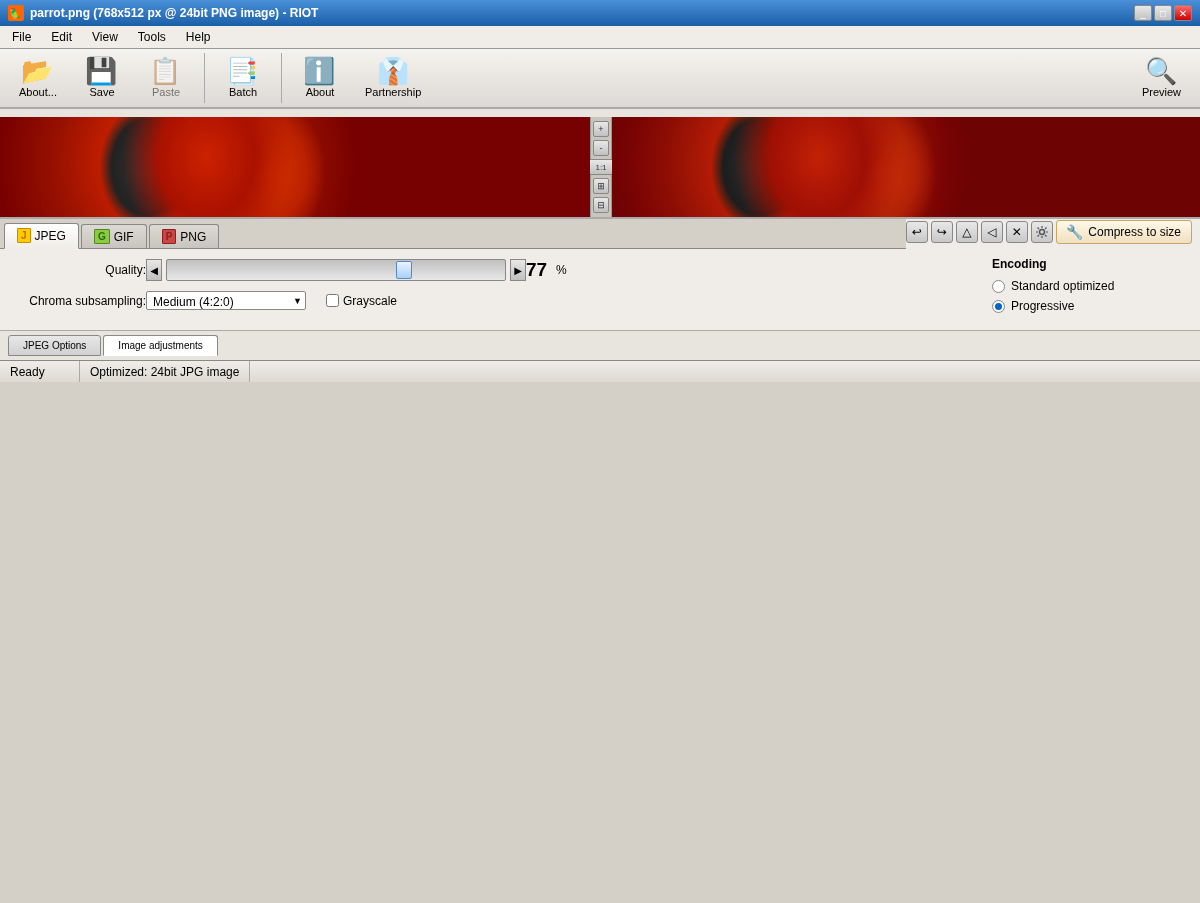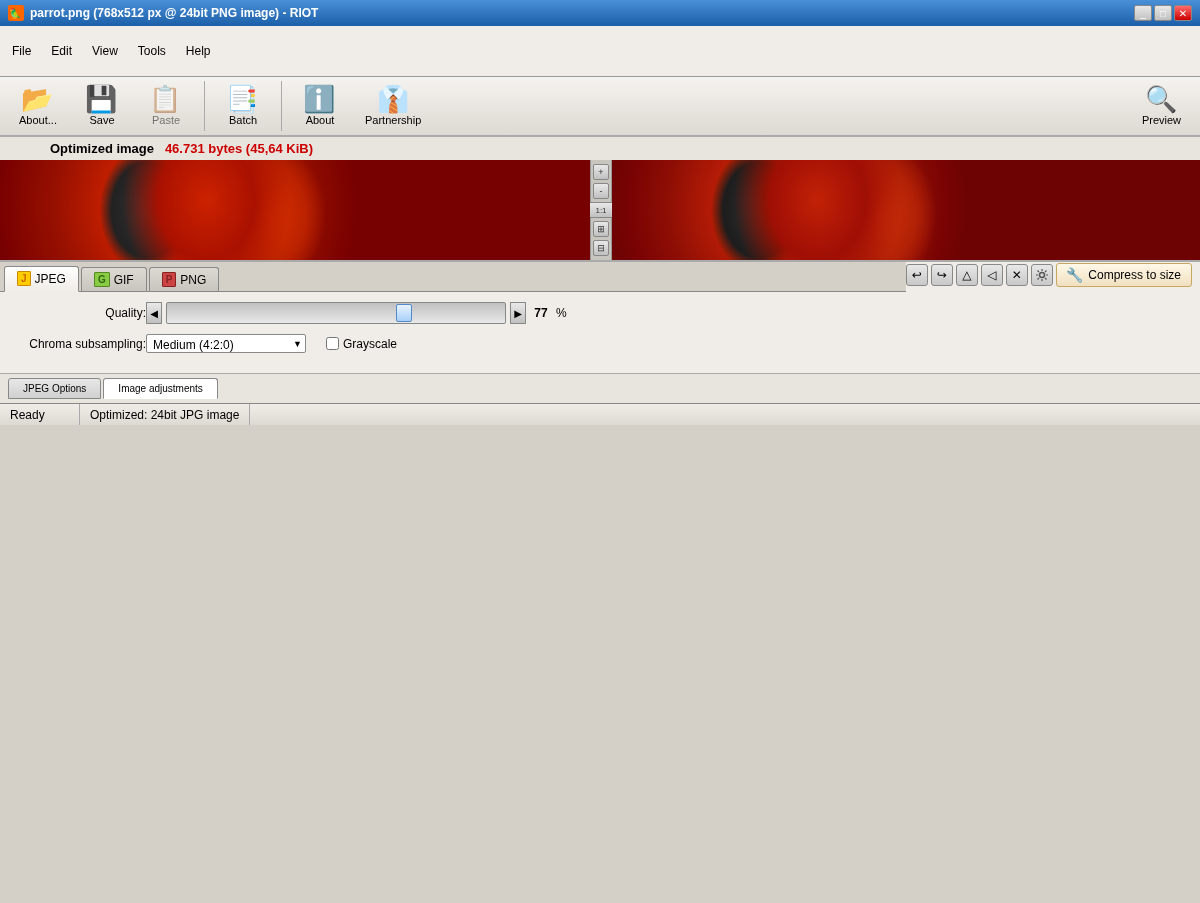--- a/index.html
+++ b/index.html
@@ -18,21 +18,21 @@
     .title-bar-left { display: flex; align-items: center; gap: 6px; font-size: 12px; font-weight: bold; }
     .title-bar-icon { width: 16px; height: 16px; background: #ff6600; border-radius: 2px; display: flex; align-items: center; justify-content: center; color: white; font-size: 10px; }
     .title-bar-controls { display: flex; gap: 2px; }
     .title-btn { width: 18px; height: 16px; background: linear-gradient(to bottom, #e8e8e8, #c0c0c0); border: 1px solid #888; border-radius: 2px; cursor: pointer; font-size: 10px; display: flex; align-items: center; justify-content: center; }
     .title-btn.close { background: linear-gradient(to bottom, #ff6b6b, #cc0000); color: white; }
 
     
     .menu-bar {
       background: #f0ede8;
       border-bottom: 1px solid #999;
-      padding: 16px 4px;
+      padding: 2px 4px;
       display: flex;
       gap: 4px;
     }
     .menu-item {
       padding: 2px 8px;
       cursor: pointer;
       border-radius: 2px;
       font-size: 12px;
     }
 
@@ -265,22 +265,22 @@
       top: 1px;
       width: 16px;
       height: 18px;
       background: linear-gradient(to bottom, #e8f4ff, #a8d0f8);
       border: 1px solid #5588cc;
       border-radius: 2px;
       transform: translateX(-50%);
     }
     .quality-value {
       width: 30px;
-      text-align: center;
-      font-size: 12px;
+      text-align: left;
+      font-size: 19px;
       font-weight: bold;
     }
     .quality-percent {
       font-size: 12px;
     }
     .select-box {
       padding: 3px 20px 0 6px;
       background: white;
       border: 1px solid #888;
       border-radius: 2px;
@@ -452,24 +452,20 @@
   </button>
   <div class="toolbar-spacer"></div>
   <button class="toolbar-btn">
     <span class="toolbar-icon icon-preview">🔍</span>
     <span class="toolbar-label">Preview</span>
   </button>
 </div>
 
 <div class="image-headers">
   <div style="width:22px"></div>
-  <div class="image-header-right">
-    <span>Optimized image</span>
-    <span class="size-info-red">&nbsp;&nbsp;<span>46.731 bytes (45,64 KiB)</span></span>
-  </div>
 </div>
 
 <div class="image-panels">
   <div class="image-panel-left">
     <div class="parrot-img"></div>
   </div>
   <div class="image-panel-center">
     <div class="panel-btn" title="Zoom in">+</div>
     <div class="panel-btn" title="Zoom out">-</div>
     <div class="panel-btn" style="font-size:8px; width:32px">1:1</div>
@@ -545,20 +541,31 @@
             </select>
           </div>
           <div class="checkbox-row" style="margin-left: 20px;">
             <input type="checkbox" id="grayscale" style="">
             <label for="grayscale">Grayscale</label>
           </div>
         </div>
       </div>
     </div>
 
+    <div class="right-options">
+      <div class="encoding-title">Encoding</div>
+      <div class="radio-row">
+        <div class="radio-btn"></div>
+        <span>Standard optimized</span>
+      </div>
+      <div class="radio-row">
+        <div class="radio-btn selected"></div>
+        <span>Progressive</span>
+      </div>
+    </div>
   </div>
 
   <div class="tab-buttons-row">
     <div class="tab-btn">JPEG Options</div>
     <div class="tab-btn active">Image adjustments</div>
   </div>
 </div>
 
 <div class="status-bar">
   <div class="status-item">Ready</div>

